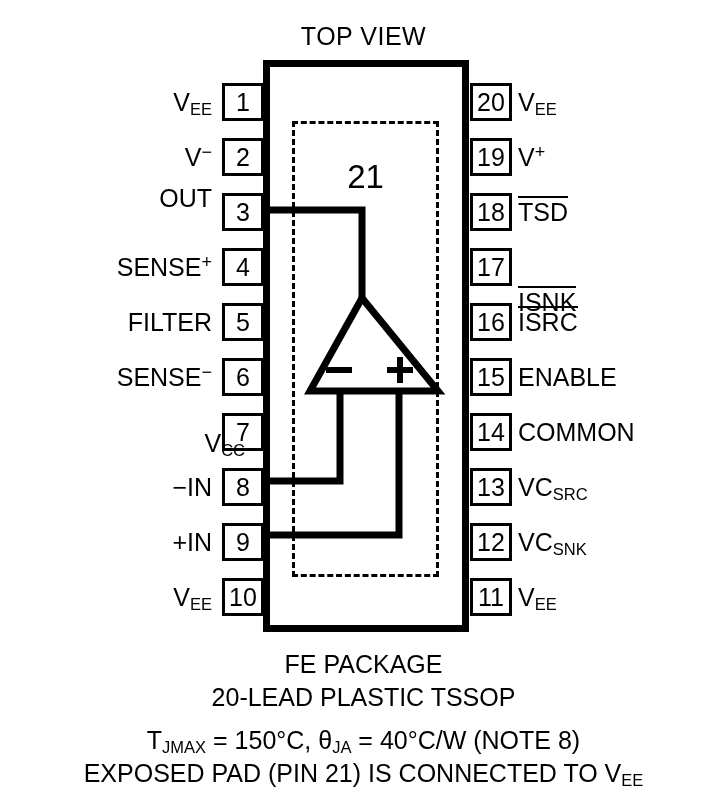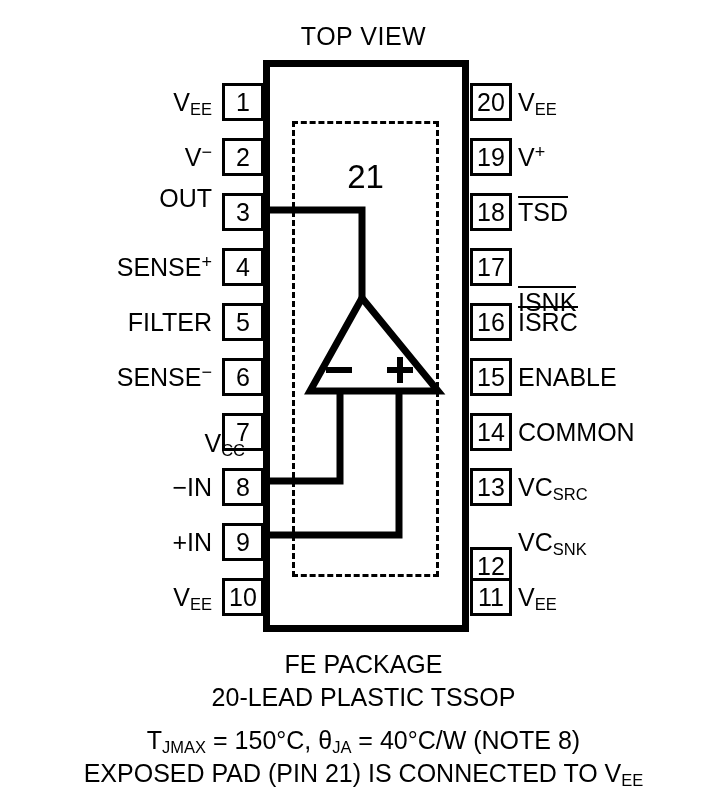--- a/index.html
+++ b/index.html
@@ -187,21 +187,21 @@
       <div class="pin-box right" style="top: 248px;">17</div>
       <div class="pin-label right" style="top: 263px; margin-top: 20px;"><span class="ovl">ISNK</span></div>
       <div class="pin-box right" style="top: 303px;">16</div>
       <div class="pin-label right" style="top: 303px;"><span class="ovl">ISRC</span></div>
       <div class="pin-box right" style="top: 358px;">15</div>
       <div class="pin-label right" style="top: 358px;">ENABLE</div>
       <div class="pin-box right" style="top: 413px;">14</div>
       <div class="pin-label right" style="top: 413px;">COMMON</div>
       <div class="pin-box right" style="top: 468px;">13</div>
       <div class="pin-label right" style="top: 468px;">VC<sub>SRC</sub></div>
-      <div class="pin-box right" style="top: 523px; margin-top: 24px;">12</div>
+      <div class="pin-box right" style="top: 523px;">12</div>
       <div class="pin-label right" style="top: 523px;">VC<sub>SNK</sub></div>
       <div class="pin-box right" style="top: 578px;">11</div>
       <div class="pin-label right" style="top: 578px;">V<sub>EE</sub></div>
     </div>
 
   <svg class="schematic" viewBox="0 0 727 805">
 
     <polyline points="266,210 362,210 362,300" fill="none" stroke="#000" stroke-width="7" stroke-linecap="butt"></polyline>
 
     <polygon points="362,298 438,391 310,391" fill="none" stroke="#000" stroke-width="7" stroke-linejoin="miter"></polygon>

